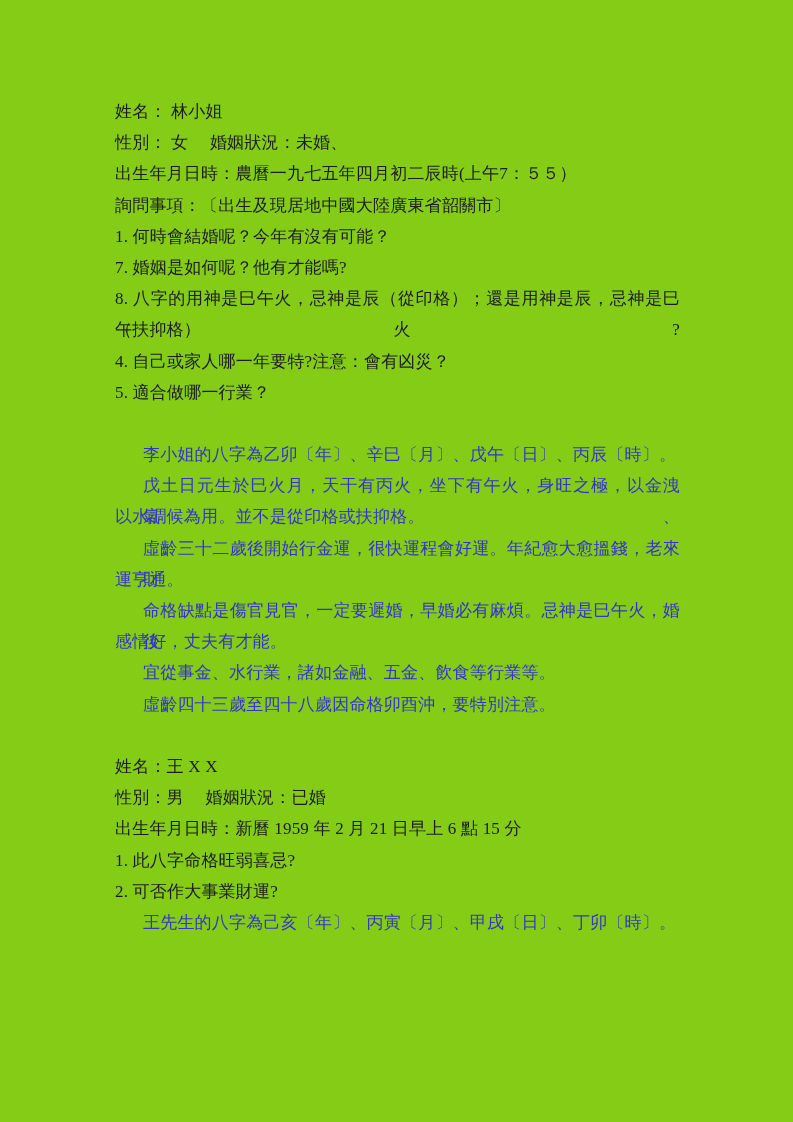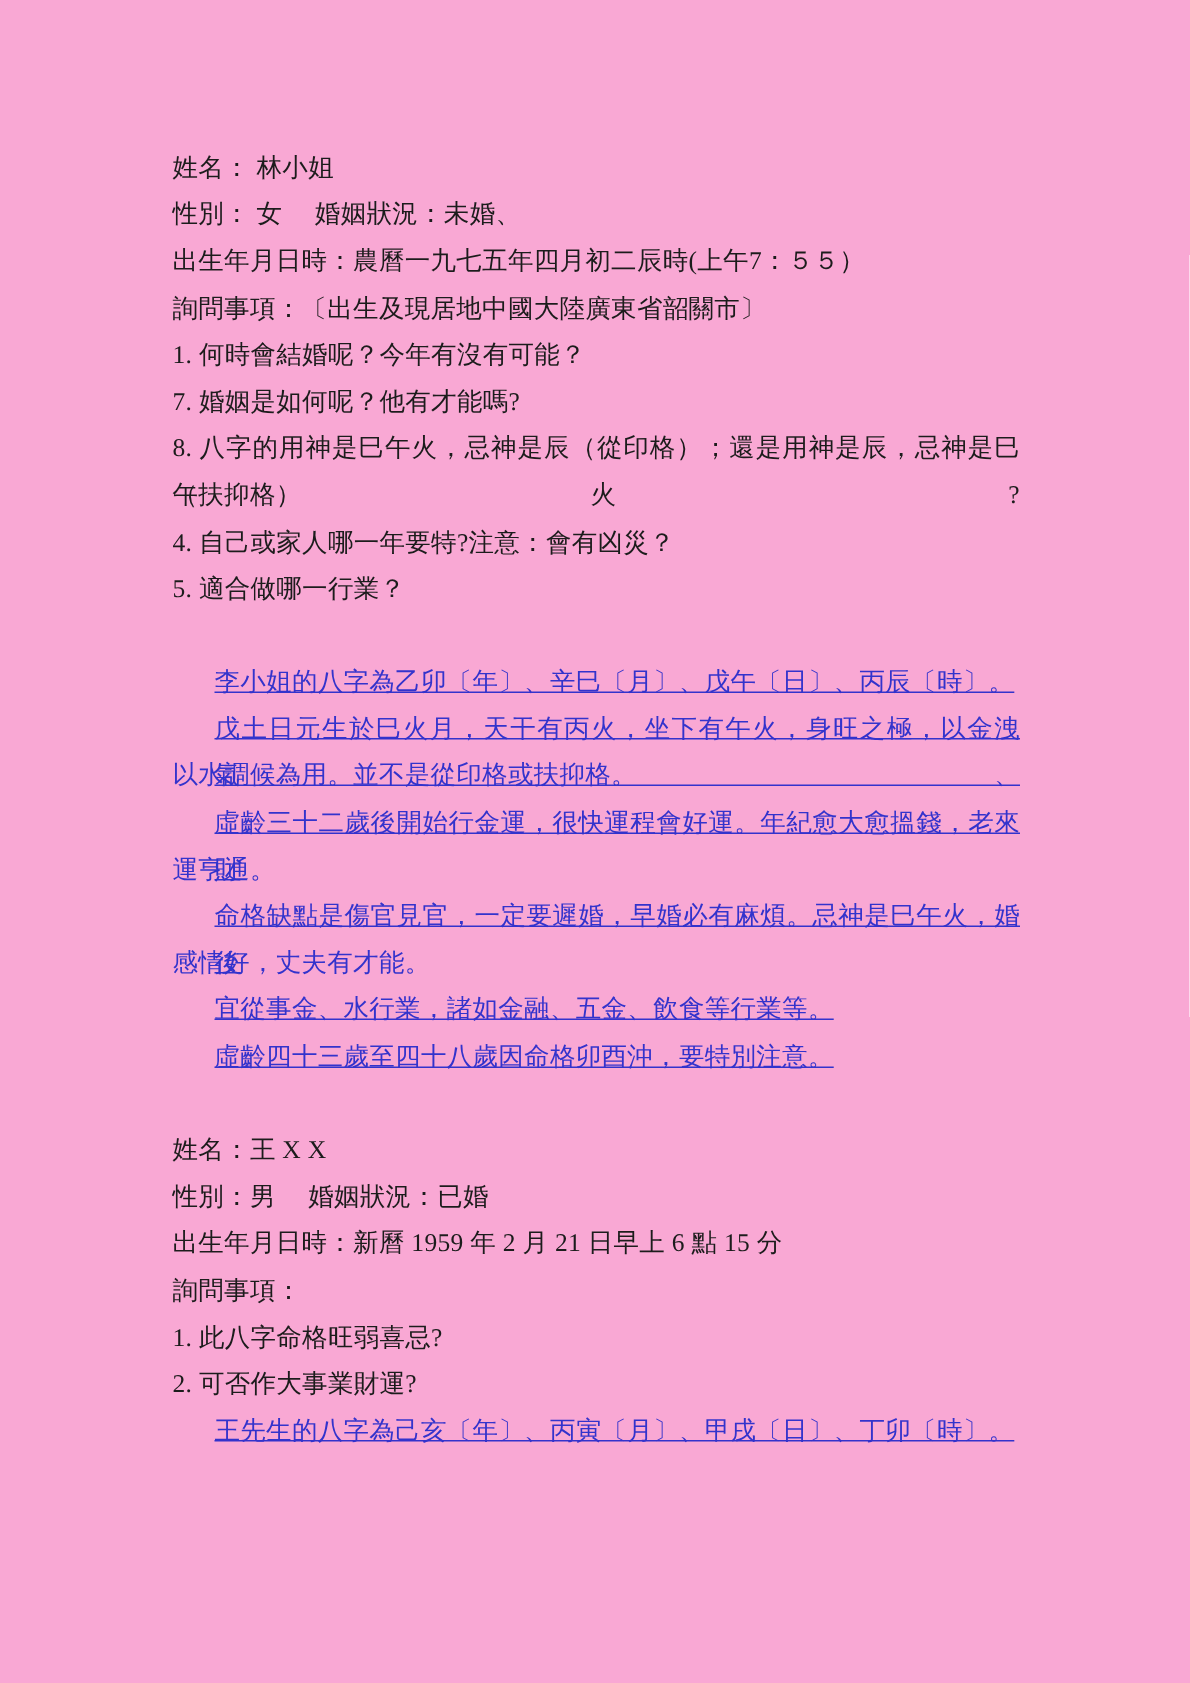--- a/index.html
+++ b/index.html
@@ -4,21 +4,21 @@
 <style>
   html, body {
     margin: 0;
     padding: 0;
     background: #ffffff;
   }
   .doc-page {
     position: relative;
     width: 793px;
     height: 1122px;
-    background: #f9a8d4;
+    background: #84cc16;
     overflow: hidden;
     font-family: "Liberation Serif", "DejaVu Serif", serif;
   }
   .doc-content {
     position: absolute;
     left: 115px;
     top: 96px;
     width: 565px;
   }
   .line {
@@ -27,21 +27,20 @@
     height: 31.2px;
     white-space: pre;
     color: #1c1c1c;
     letter-spacing: 0.2px;
   }
   .line.blue {
     color: #3333cc;
   }
   .line.indent {
     padding-left: 28px;
-    text-decoration: underline;
   }
   .line.full {
     white-space: normal;
     text-align: justify;
     text-align-last: justify;
   }
   .line.blank {
     height: 31.2px;
   }
 </style>
@@ -73,21 +72,20 @@
     <div class="line blue indent full">命格缺點是傷官見官，一定要遲婚，早婚必有麻煩。忌神是巳午火，婚後</div>
     <div class="line blue">感情好，丈夫有才能。</div>
     <div class="line blue indent">宜從事金、水行業，諸如金融、五金、飲食等行業等。</div>
     <div class="line blue indent">虛齡四十三歲至四十八歲因命格卯酉沖，要特別注意。</div>
 
     <div class="line blank"></div>
 
     <div class="line">姓名：王 X X</div>
     <div class="line">性別：男　 婚姻狀況：已婚</div>
     <div class="line">出生年月日時：新曆 1959 年 2 月 21 日早上 6 點 15 分</div>
-    <div class="line">詢問事項：</div>
 
     <div class="line">1. 此八字命格旺弱喜忌?</div>
     <div class="line">2. 可否作大事業財運?</div>
 
     <div class="line blue indent">王先生的八字為己亥〔年〕、丙寅〔月〕、甲戌〔日〕、丁卯〔時〕。</div>
 
   </div>
 </div>
 
 </body></html>

